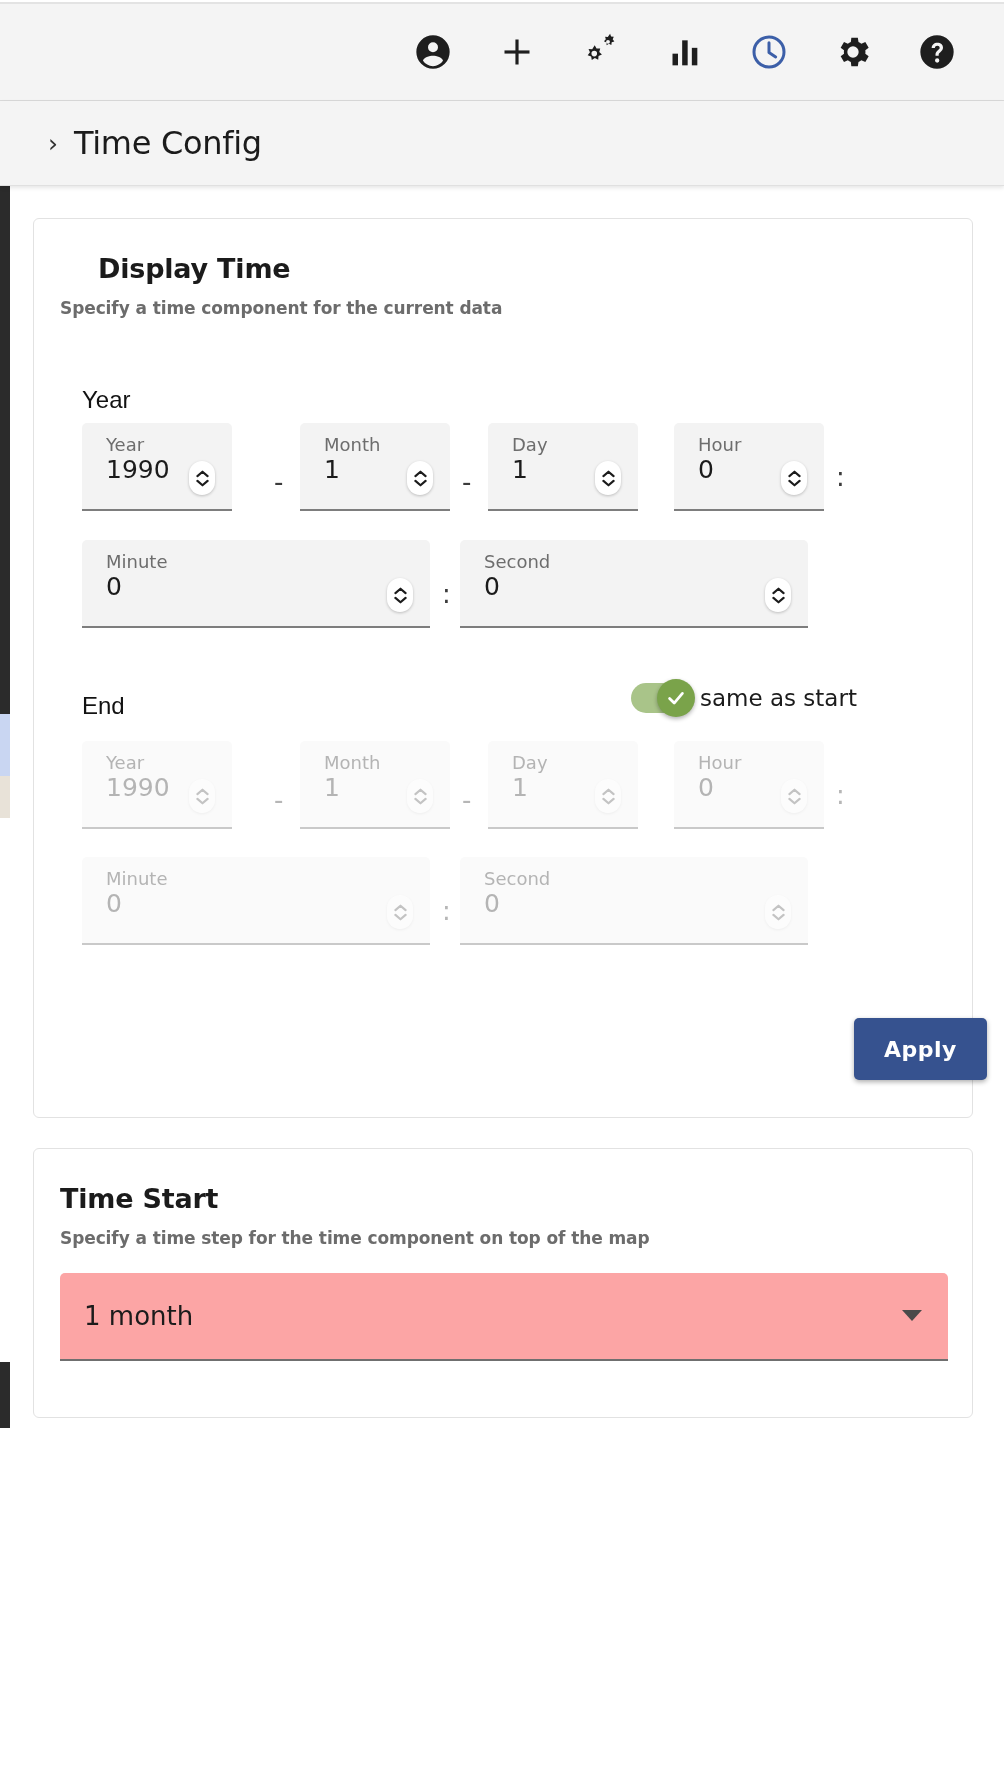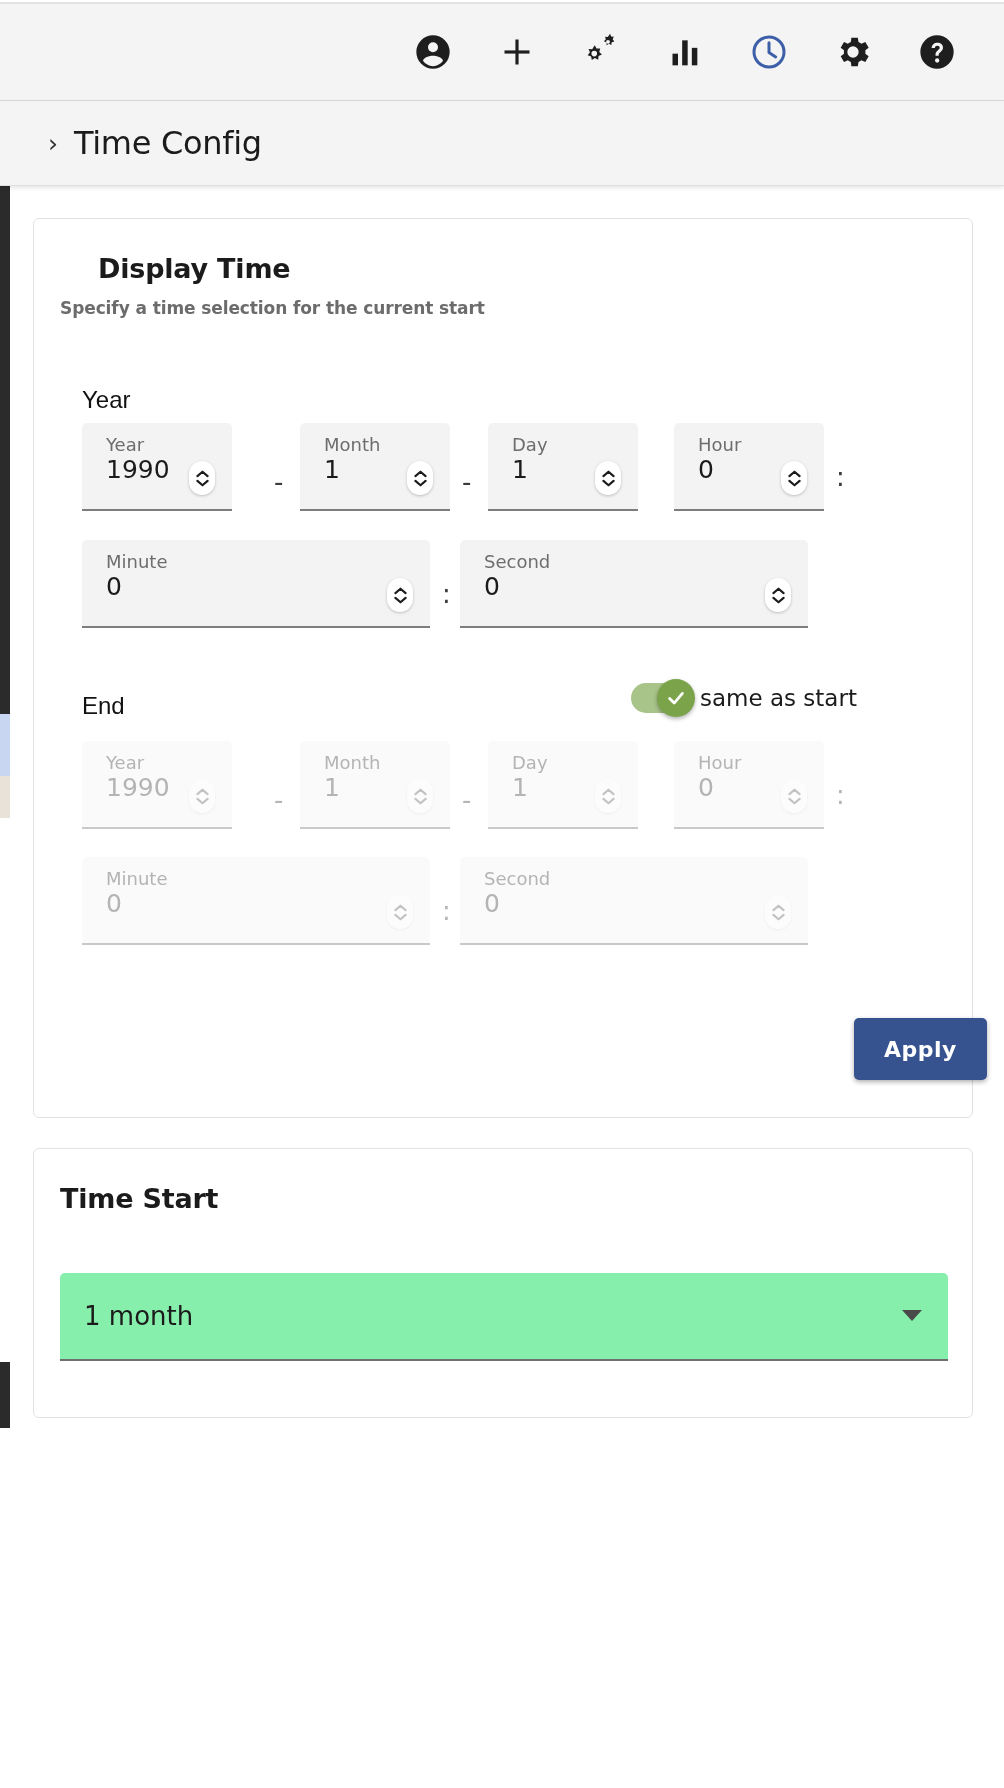--- a/index.html
+++ b/index.html
@@ -215,21 +215,21 @@
     color: #ffffff;
     box-shadow: 0 2px 5px rgba(0,0,0,0.32);
     margin-left: 21px;
   }
 
   
   #timestep-select {
     position: absolute;
     left: 26px; top: 124px;
     width: 888px; height: 88px;
-    background: #86efac;
+    background: #fca5a5;
     border-top-left-radius: 5px;
     border-top-right-radius: 5px;
     border-bottom: 2px solid #6f6f6f;
     cursor: pointer;
   }
   #timestep-value {
     position: absolute;
     left: 24px; top: 28px;
     font-family: "DejaVu Sans", sans-serif;
     font-size: 26px;
@@ -300,21 +300,21 @@
 <div id="page-header">
   <span id="chevron">›</span>
   <span id="page-title">Time Config</span>
 </div>
 
 <div id="content">
 
   <div class="card" id="card-display-time">
 
     <div class="card-title">Display Time</div>
-    <div class="card-subtitle">Specify a time selection for the current start</div>
+    <div class="card-subtitle">Specify a time component for the current data</div>
 
     <div class="section-label" id="label-start">Year</div>
 
     <div class="field" style="left:48px;top:204px;width:150px;height:88px;">
       <span class="field-label">Year</span>
       <span class="field-value">1990</span>
       <span class="spinner" style="left:107px;">
         <svg width="13" height="8" viewBox="0 0 12 7" fill="none" stroke="#1b1b1b" stroke-width="2" stroke-linecap="round" stroke-linejoin="round">
             <polyline points="1.3,5.4 6,1.4 10.7,5.4"></polyline>
           </svg>
@@ -487,20 +487,21 @@
           </svg>
       </span>
     </div>
 
     <button class="btn" id="btn-apply">Apply</button>
 
   </div>
 
   <div class="card" id="card-time-step">
     <div class="card-title">Time Start</div>
+    <div class="card-subtitle">Specify a time step for the time component on top of the map</div>
 
     <div id="timestep-select">
       <span id="timestep-value">1 month</span>
       <span id="timestep-caret">
         <svg width="20" height="13" viewBox="0 0 20 13" fill="#4a4a4a">
           <polygon points="0,0 20,0 10,11"></polygon>
         </svg>
       </span>
     </div>
   </div>

